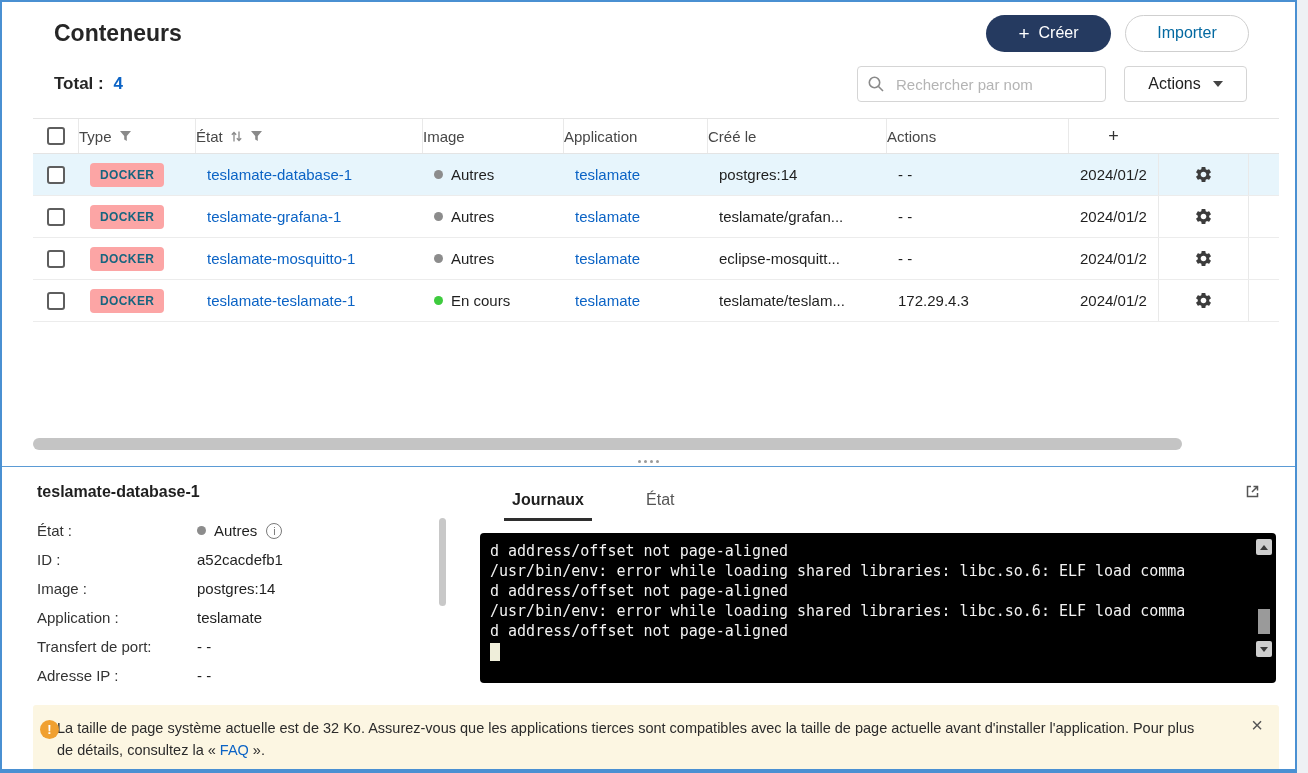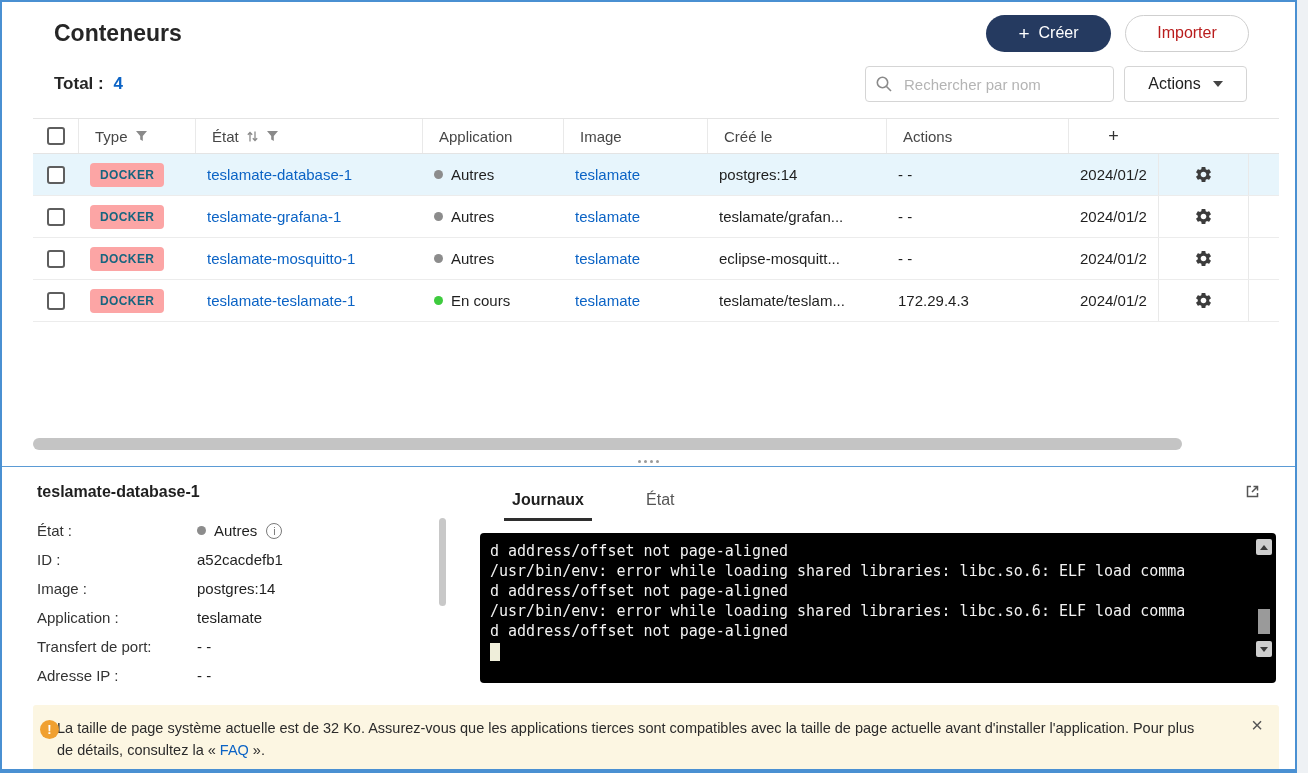--- a/index.html
+++ b/index.html
@@ -11,43 +11,43 @@
 
   .spacer { flex:1; }
 
   
   .header-row { display:flex; align-items:center; margin:12px 46px 0 52px; height:38px; }
   .page-title { font-size:23px; font-weight:bold; color:#262626; }
   .btn { height:37px; border-radius:19px; font-size:16px; cursor:pointer; font-family:inherit; }
   .btn-create { width:125px; background:#253a60; color:#fff; border:none;
                 display:flex; align-items:center; justify-content:center; gap:9px; }
   .btn-create .plus { font-size:19px; line-height:1; font-weight:normal; }
-  .btn-import { width:124px; background:#fff; border:1px solid #cfcfcf; color:#b91c1c; margin-left:14px; }
-
-  
-  .toolbar-row { display:flex; align-items:center; margin:14px 48px 0 52px; height:36px; }
+  .btn-import { width:124px; background:#fff; border:1px solid #cfcfcf; color:#0369a1; margin-left:14px; }
+
+  
+  .toolbar-row { display:flex; align-items:center; margin:14px 48px 0 52px; height:36px;gap:8px; }
   .total { font-size:17px; font-weight:bold; color:#262626; }
   .total .count { color:#0b63c5; margin-left:5px; }
   .search-box { position:relative; width:249px; height:36px; }
   .search-box input { width:100%; height:100%; border:1px solid #d5d5d5; border-radius:4px;
                       padding:0 10px 0 38px; font-size:15px; color:#333; font-family:inherit; outline:none; }
   .search-box input::placeholder { color:#b4b4b4; }
   .search-icon { position:absolute; left:10px; top:9px; }
   .actions-btn { width:123px; height:36px; margin-left:10px; border:1px solid #d5d5d5; border-radius:4px;
                  background:#fff; font-size:16px; color:#222; display:flex; align-items:center;
                  justify-content:center; gap:12px; cursor:pointer; font-family:inherit; }
   .caret { width:0; height:0; border-left:5px solid transparent; border-right:5px solid transparent;
            border-top:6px solid #444; }
 
   
   .table { margin:16px 31px 0 31px; width:1246px; font-size:15px; }
   .tr { display:grid; grid-template-columns:45px 117px 227px 141px 144px 179px 182px 90px 90px 1fr;
         align-items:stretch; }
   .thead { height:36px; border-top:1px solid #e4e4e4; border-bottom:1px solid #e4e4e4; color:#474747; }
-  .th { display:flex; align-items:center; gap:7px; padding:0 16px; border-left:1px solid #e9e9e9; overflow:hidden; }
+  .th { display:flex; align-items:center; gap:7px; padding:0 0; border-left:1px solid #e9e9e9; overflow:hidden; }
   .th:first-child { border-left:none; }
   .th.center, .cell.center { justify-content:center; padding:0; }
   .row { height:42px; border-bottom:1px solid #ececec; color:#1f1f1f; }
   .row.selected { background:#e7f5fc; }
   .cell { display:flex; align-items:center; padding:0 12px; overflow:hidden; white-space:nowrap; }
   .cell.actions-cell, .cell.plus-cell { border-left:1px solid #e9e9e9; }
   .cell.created { padding-right:0; }
   .checkbox { width:18px; height:18px; border:2px solid #5e5e5e; border-radius:3px; background:#fff;
               display:inline-block; cursor:pointer; }
   .badge { background:#fca5a5; color:#17657f; font-weight:bold; font-size:12px; padding:5px 10px;
@@ -163,24 +163,24 @@
             <g stroke="#8a8a8a" stroke-width="1.3" fill="none">
               <path d="M4 11.5 V2.5 M1.8 4.7 L4 2.5 L6.2 4.7"></path>
               <path d="M9 1.5 V10.5 M6.8 8.3 L9 10.5 L11.2 8.3"></path>
             </g>
           </svg>
         <svg width="13" height="12" viewBox="0 0 13 12">
             <path d="M1 1 h11 L7.8 6 v5 L5.2 9.6 V6 Z" fill="#8a8a8a"></path>
           </svg>
       </div>
       <div class="th">
+          <span>Image</span>
+        </div>
+      <div class="th">
           <span>Application</span>
-        </div>
-      <div class="th">
-          <span>Image</span>
         </div>
       <div class="th">
           <span>Créé le</span>
         </div>
       <div class="th">
           <span>Actions</span>
         </div>
       <div class="th center add-col">
           <span>+</span>
         </div>

